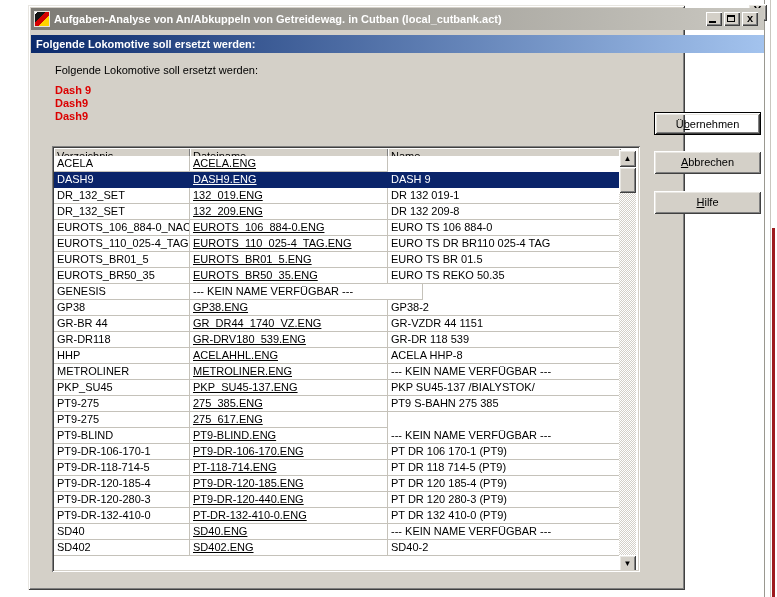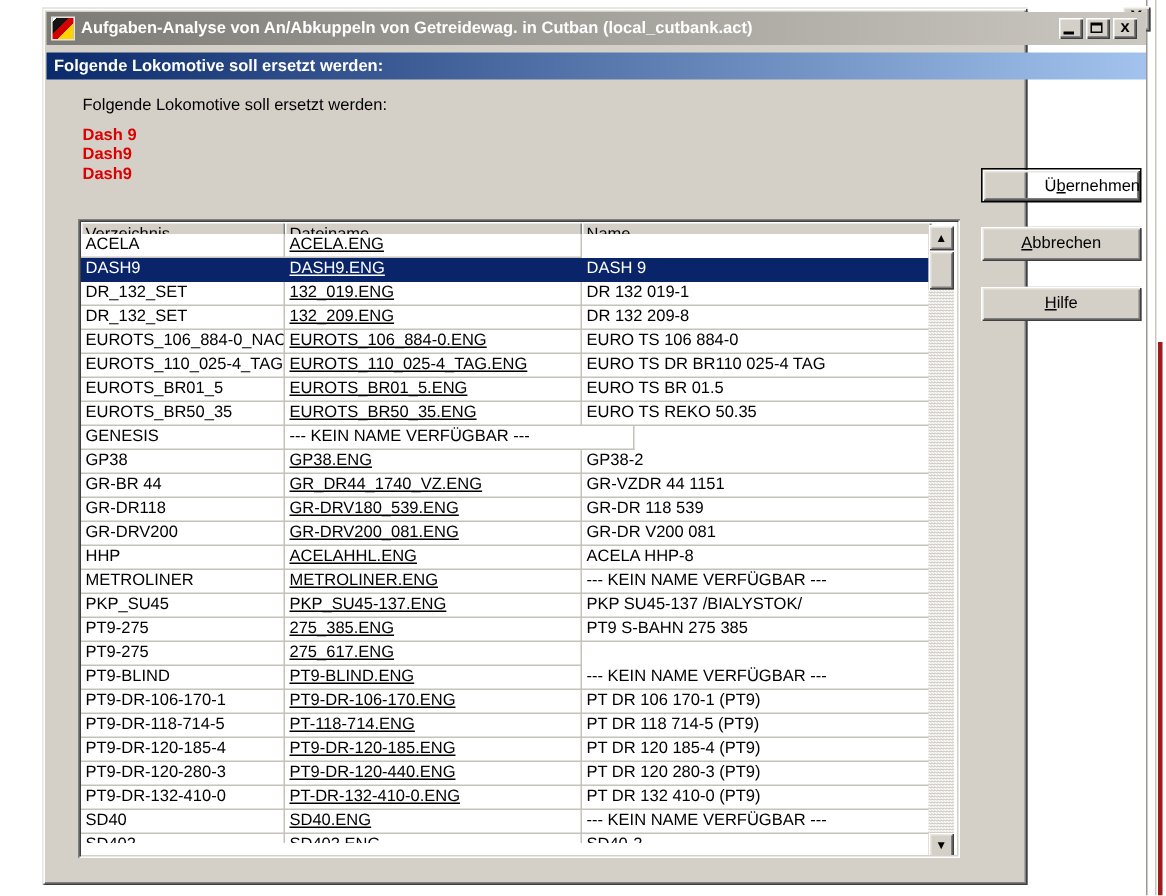--- a/index.html
+++ b/index.html
@@ -126,21 +126,20 @@
     box-sizing:border-box;
   }
   .action-btn u{text-decoration:underline;}
   .btn-pos-0{top:107px;}
   .btn-pos-1{top:146px;}
   .btn-pos-2{top:186px;}
   .default-btn{
     border:1px solid #000;
     box-shadow: inset 1px 1px 0 #ffffff, inset -1px -1px 0 #404040,
                 inset 2px 2px 0 #e8e6e1, inset -2px -2px 0 #808080;
-    text-align: right;
   }
 </style>
 </head>
 <body>
 
 <div class="edge-line-a"></div>
 <div class="edge-line-b"></div>
 <div class="edge-line-c"></div>
 <div class="edge-red"></div>
 
@@ -236,25 +235,20 @@
           </div>
           <div class="lv-row">
             <div class="lv-cell c0">GR-BR 44</div>
             <div class="lv-cell c1">GR_DR44_1740_VZ.ENG</div>
             <div class="lv-cell c2">GR-VZDR 44 1151</div>
           </div>
           <div class="lv-row">
             <div class="lv-cell c0">GR-DR118</div>
             <div class="lv-cell c1">GR-DRV180_539.ENG</div>
             <div class="lv-cell c2">GR-DR 118 539</div>
-          </div>
-          <div class="lv-row">
-            <div class="lv-cell c0">GR-DRV200</div>
-            <div class="lv-cell c1">GR-DRV200_081.ENG</div>
-            <div class="lv-cell c2">GR-DR V200 081</div>
           </div>
           <div class="lv-row">
             <div class="lv-cell c0">HHP</div>
             <div class="lv-cell c1">ACELAHHL.ENG</div>
             <div class="lv-cell c2">ACELA HHP-8</div>
           </div>
           <div class="lv-row">
             <div class="lv-cell c0">METROLINER</div>
             <div class="lv-cell c1">METROLINER.ENG</div>
             <div class="lv-cell c2">--- KEIN NAME VERFÜGBAR ---</div>

